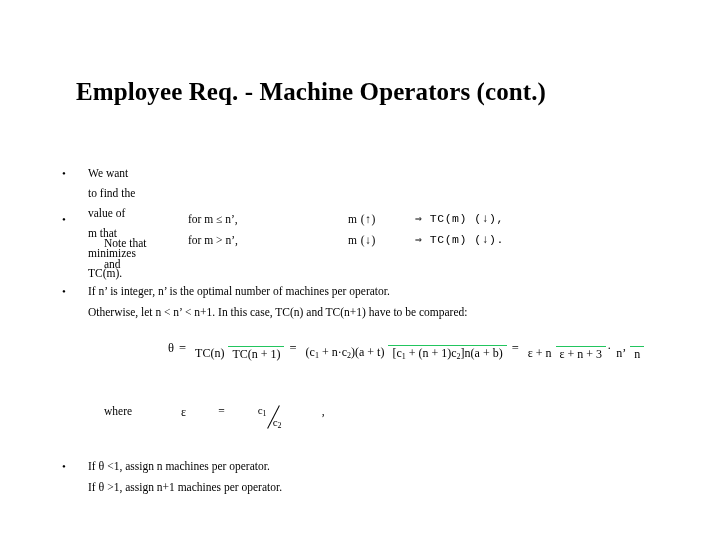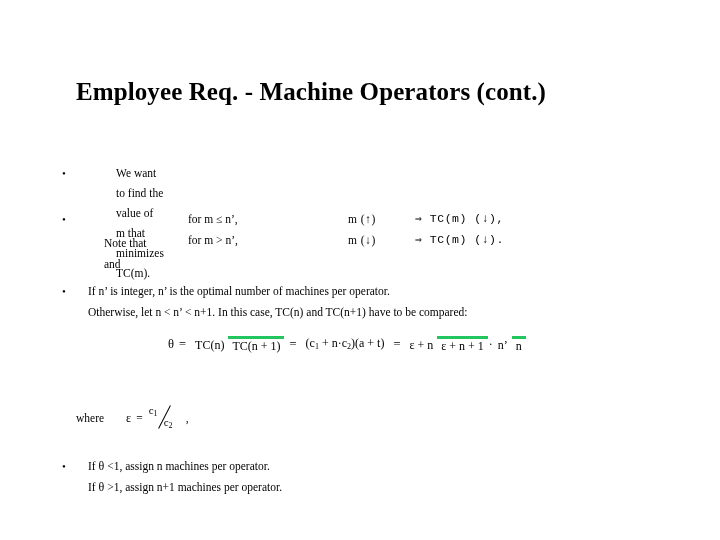--- a/index.html
+++ b/index.html
@@ -42,21 +42,20 @@
   }
   .bullet-mark {
     position: absolute;
     left: 62px;
     font-size: 11px;
     line-height: 20px;
   }
   .btext {
     position: absolute;
     left: 88px;
-    margin-left: 28px;
   }
 
   
   #bullet1 { top: 163px; }
 
   
   #bullet2 { top: 209px; }
   #bullet2 .row {
     position: relative;
     height: 21px;
@@ -89,33 +88,33 @@
     font-size: 12.5px;
   }
   .frac {
     display: inline-flex;
     flex-direction: row;
     align-items: flex-end;
     vertical-align: middle;
     line-height: 1.12;
   }
   .frac .num { padding: 0 4px 1px 4px; white-space: nowrap; }
-  .frac .den { padding: 1px 4px 0 4px; border-top: 3px solid #22c55e; white-space: nowrap; }
+  .frac .den { padding: 1px 4px 0 4px; border-top: 1px solid #22c55e; white-space: nowrap; margin-top: 9px; }
   .sub { font-size: 8px; vertical-align: -2px; }
   .theta { font-size: 12.5px; }
   .cdot { padding: 0 1px; }
 
   
   .whereline {
     position: absolute;
-    left: 76px;
+    left: 104px;
     top: 405px;
     display: flex;
-    align-items: center;
     font-size: 11.5px;
+    gap: 27px;
   }
   .whereline .wlabel { margin-right: 22px; }
   .whereline .eps { font-size: 12px; }
   .whereline .eq { margin: 0 5px; }
   .diagfrac {
     position: relative;
     display: inline-block;
     width: 34px;
     height: 26px;
     vertical-align: middle;
@@ -195,27 +194,28 @@
 
     <span class="frac">
       <span class="num">TC(n)</span>
       <span class="den">TC(n + 1)</span>
     </span>
 
     <span class="op">=</span>
 
     <span class="frac">
       <span class="num"><span>(c</span><span class="sub">1</span><span> + n·c</span><span class="sub">2</span><span>)(a + t)</span></span>
+      <span class="den"><span>[c</span><span class="sub">1</span><span> + (n + 1)c</span><span class="sub">2</span><span>]n(a + b)</span></span>
     </span>
 
     <span class="op">=</span>
 
     <span class="frac">
       <span class="num">ε + n</span>
-      <span class="den">ε + n + 1</span>
+      <span class="den">ε + n + 3</span>
     </span>
 
     <span class="cdot">·</span>
 
     <span class="frac">
       <span class="num">n’</span>
       <span class="den">n</span>
     </span>
   </div>
 

